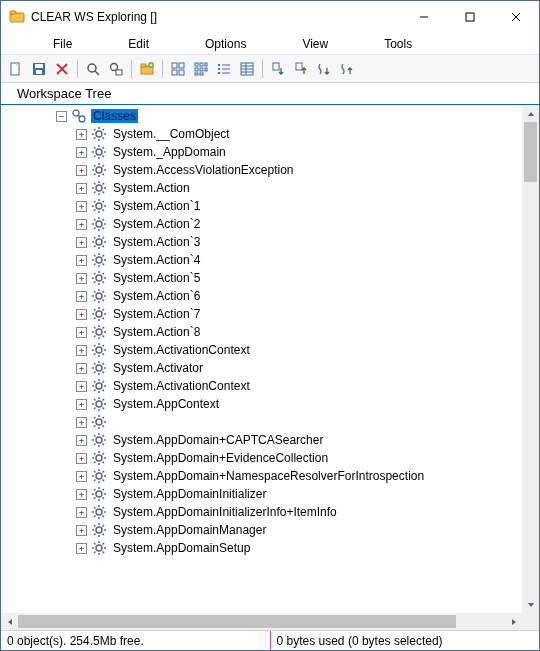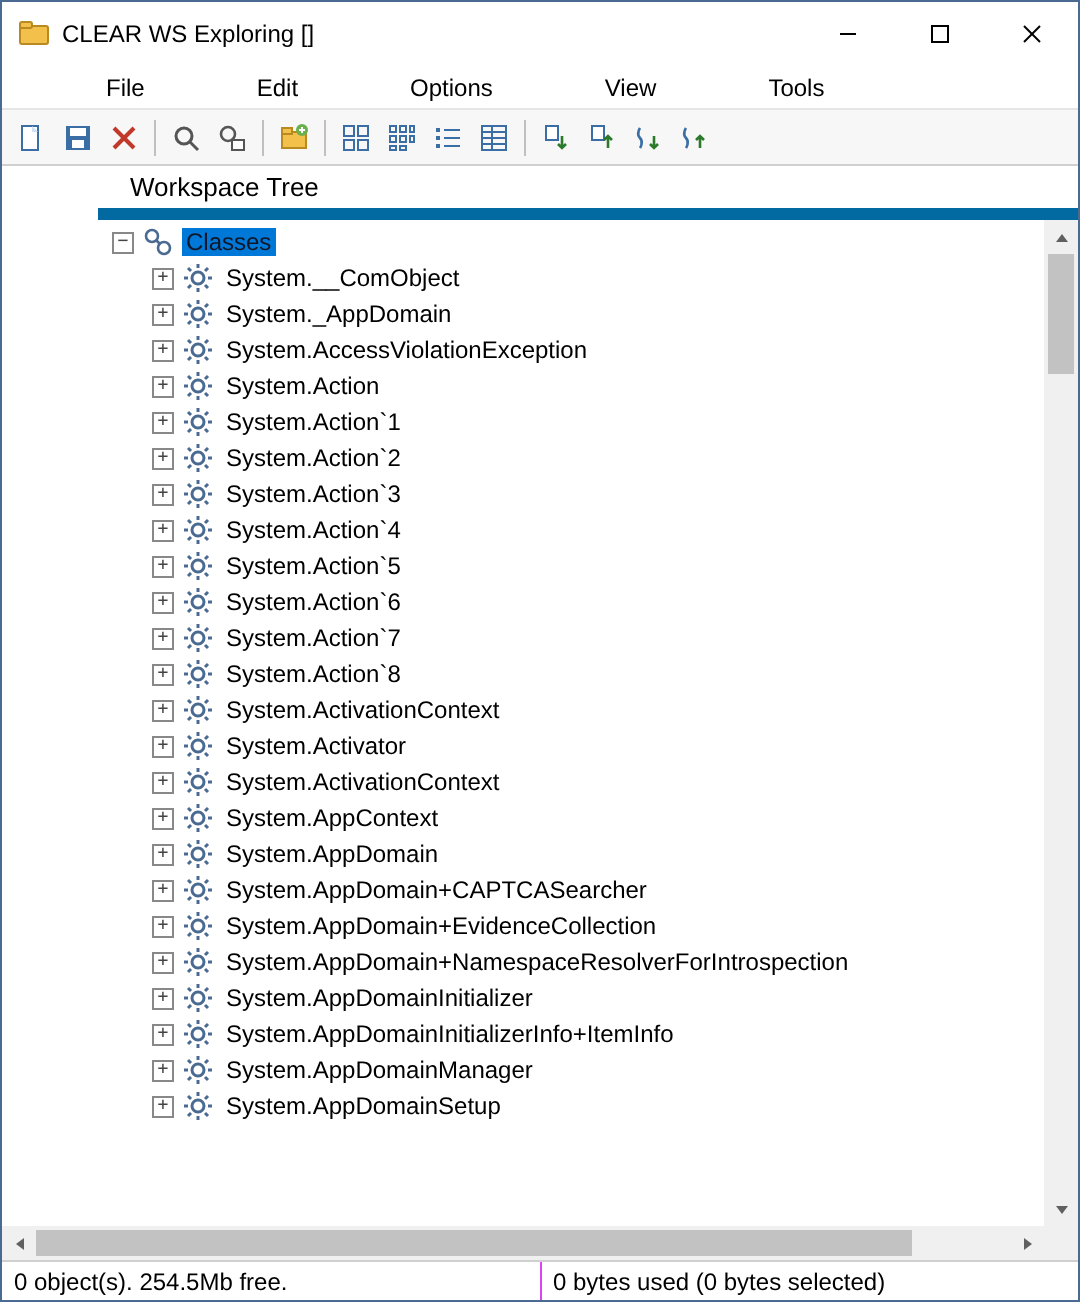--- a/index.html
+++ b/index.html
@@ -68,22 +68,21 @@
   .tb-sep {
     width: 1px; height: 18px;
     background: #c0c0c0;
     margin: 0 3px;
   }
   .tb-btn svg { width: 16px; height: 16px; }
   
   .tree-header {
     font-size: 13px;
     padding: 3px 16px;
-    border-bottom: 6px solid #0369a1;
-    margin-left: 48px;
+    border-bottom: 1px solid #0369a1;
   }
   
   .tree-wrap {
     flex: 1;
     position: relative;
     overflow: hidden;
     display: flex;
     flex-direction: column;
   }
   .tree {
@@ -678,21 +677,20 @@
                 <line x1="8" y1="13" x2="8" y2="15"></line>
                 <line x1="1" y1="8" x2="3" y2="8"></line>
                 <line x1="13" y1="8" x2="15" y2="8"></line>
                 <line x1="3" y1="3" x2="4.5" y2="4.5"></line>
                 <line x1="11.5" y1="11.5" x2="13" y2="13"></line>
                 <line x1="3" y1="13" x2="4.5" y2="11.5"></line>
                 <line x1="11.5" y1="4.5" x2="13" y2="3"></line>
               </g>
             </svg>
           </span>
-          <span class="node-label">System.AppDomain</span>
         </div>
         <div class="node">
           <span class="indent" style="width: 75px;"></span>
           <span class="expander">+</span>
           <span class="node-icon">
             <svg viewBox="0 0 16 16">
               <circle cx="8" cy="8" r="3" fill="none" stroke="#4a6a92" stroke-width="1.5"></circle>
               <g stroke="#4a6a92" stroke-width="1.5">
                 <line x1="8" y1="1" x2="8" y2="3"></line>
                 <line x1="8" y1="13" x2="8" y2="15"></line>

